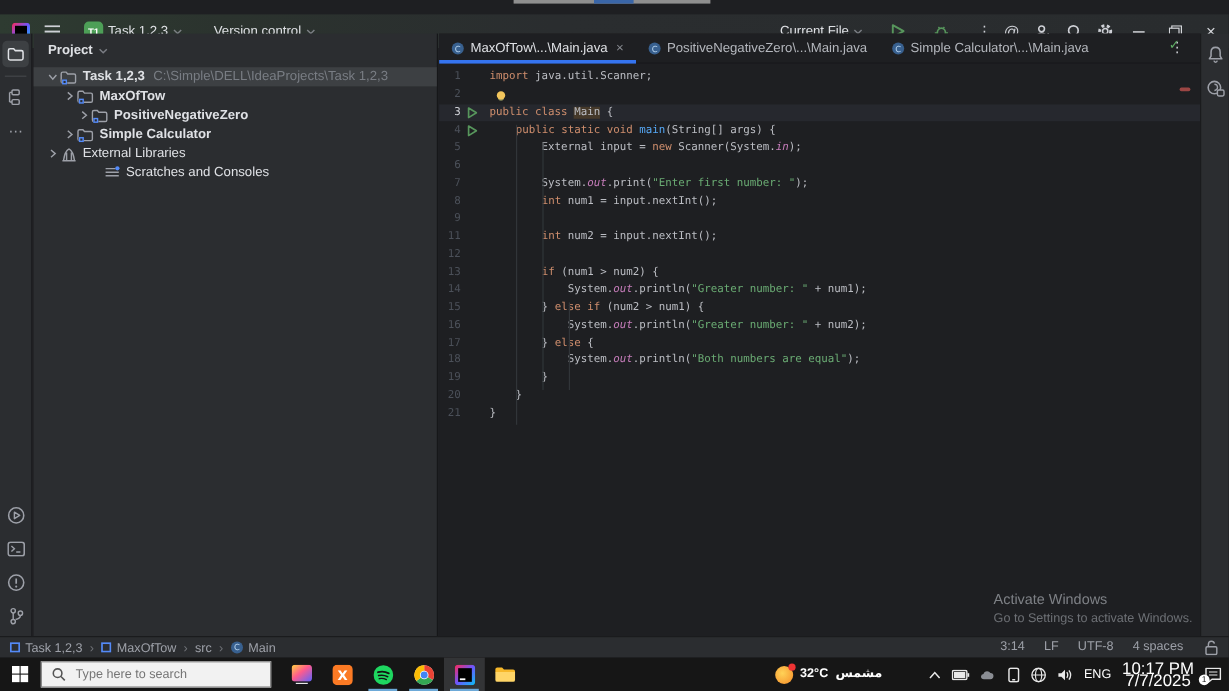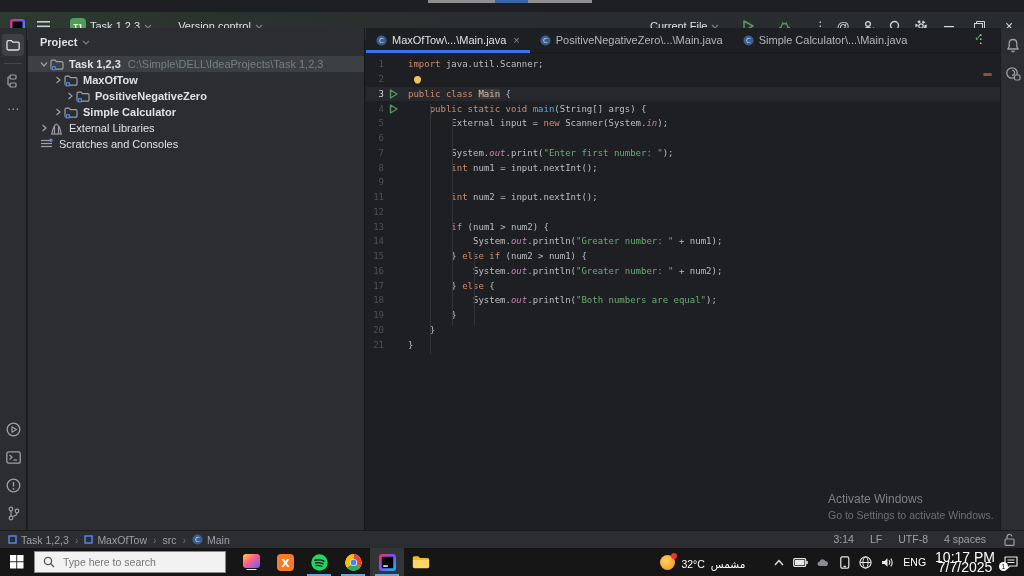--- a/index.html
+++ b/index.html
@@ -26,21 +26,21 @@
   
   #leftstripe { left:0; top:28px; width:27px; height:502px; background:#2b2d30; border-right:1px solid #1a1b1d;
     display:flex; flex-direction:column; align-items:center; }
   .stripe-ico { width:22px; height:22px; margin-top:6px; border-radius:4px;
     display:flex; align-items:center; justify-content:center; color:#9da0a8; }
   .stripe-ico.sel { background:#3d4043; color:#dfe1e5; }
   .stripe-div { width:18px; height:1px; background:#44464a; margin-top:7px; }
   .stripe-bottom { position:absolute; left:0; bottom:0; width:27px; display:flex; flex-direction:column; align-items:center; padding-bottom:6px; }
 
   
-  #project { left:28px; top:28px; width:337px; height:502px; background:#2b2d30; border-right:1px solid #161719; }
+  #project { left:28px; top:28px; width:337px; height:502px; background:#2b2d30; border-right:1px solid #161719;text-align:right; }
   #proj-header { display:flex; align-items:center; gap:5px; height:28px; padding-left:12px;
     color:#dfe1e5; font-size:11px; font-weight:600; }
   .tree-row { display:flex; align-items:center; height:16px; font-size:11px; color:#dfe1e5; white-space:nowrap; }
   .tree-row.selected { background:#3d4043; }
   .tree-chev { width:12px; display:flex; justify-content:center; color:#9da0a8; flex:0 0 12px; }
   .tree-ico { width:14px; height:13px; margin-right:5px; flex:0 0 14px; }
   .tree-label.b { font-weight:bold; }
   .tree-path { color:#797d84; margin-left:7px; font-weight:normal; }
 
   
@@ -92,21 +92,21 @@
   #searchbox { width:192px; height:22px; background:#f2f2f2; border:1px solid #8a8a8a; display:flex; align-items:center;
     gap:8px; padding:0 8px; color:#3a3a3a; font-size:10.5px; }
   #searchbox input { border:none; background:transparent; font-size:10.5px; color:#3a3a3a; width:150px;
     font-family:"Liberation Sans","DejaVu Sans",sans-serif; outline:none; }
   .task-ico { width:34px; height:28px; display:flex; align-items:center; justify-content:center; position:relative; }
   .task-ico.active { background:#333436; }
   .task-ico.running::after { content:""; position:absolute; left:5px; right:5px; bottom:0; height:2px; background:#6ca9d8; }
   #tray { margin-left:auto; display:flex; align-items:center; gap:9px; padding-right:6px; font-size:10.5px; }
   .tray-ico { color:#e8e8e8; display:flex; align-items:center; }
   #clock { text-align:center; font-size:14px; line-height:10px; }
-  #weather { display:flex; align-items:flex-end; gap:6px; margin-right:20px; }
+  #weather { display:flex; align-items:flex-start; gap:6px; margin-right:30px;font-weight:bold; }
   #sun { width:15px; height:15px; background:radial-gradient(circle at 40% 40%,#ffd257,#f58c28); border-radius:50%; position:relative; }
   #sun::after { content:""; position:absolute; right:-2px; top:-2px; width:6px; height:6px; background:#e33; border-radius:50%; }
   #notif { position:relative; }
   #notif .badge { position:absolute; left:-5px; bottom:-2px; background:#fff; color:#111; font-size:7px; width:9px; height:9px;
     border-radius:50%; display:flex; align-items:center; justify-content:center; }
 </style>
 </head>
 <body>
 
 <div id="stage">
@@ -335,21 +335,21 @@
               <g stroke="#9da0a8" stroke-width="1.2" fill="none">
                 <path d="M2 11.5 q1 -7.5 4.5 -9.5"></path>
                 <path d="M11 11.5 q-1 -7.5 -4.5 -9.5"></path>
                 <line x1="4.5" y1="5" x2="4.5" y2="11.5"></line>
                 <line x1="8.5" y1="5" x2="8.5" y2="11.5"></line>
                 <line x1="1" y1="12" x2="12" y2="12"></line>
               </g>
             </svg></span>
           <span class="tree-label">External Libraries</span>
         </div>
-        <div class="tree-row" style="">
+        <div class="tree-row" style=" margin-left: 46px;">
           <span class="tree-chev"></span>
           <span class="tree-ico"><svg width="13" height="12">
               <g stroke="#9da0a8" stroke-width="1.2">
                 <line x1="1" y1="2.5" x2="9" y2="2.5"></line>
                 <line x1="1" y1="5.5" x2="12" y2="5.5"></line>
                 <line x1="1" y1="8.5" x2="12" y2="8.5"></line>
               </g>
               <circle cx="10.8" cy="2.3" r="1.8" fill="#548af7"></circle>
             </svg></span>
           <span class="tree-label">Scratches and Consoles</span>

